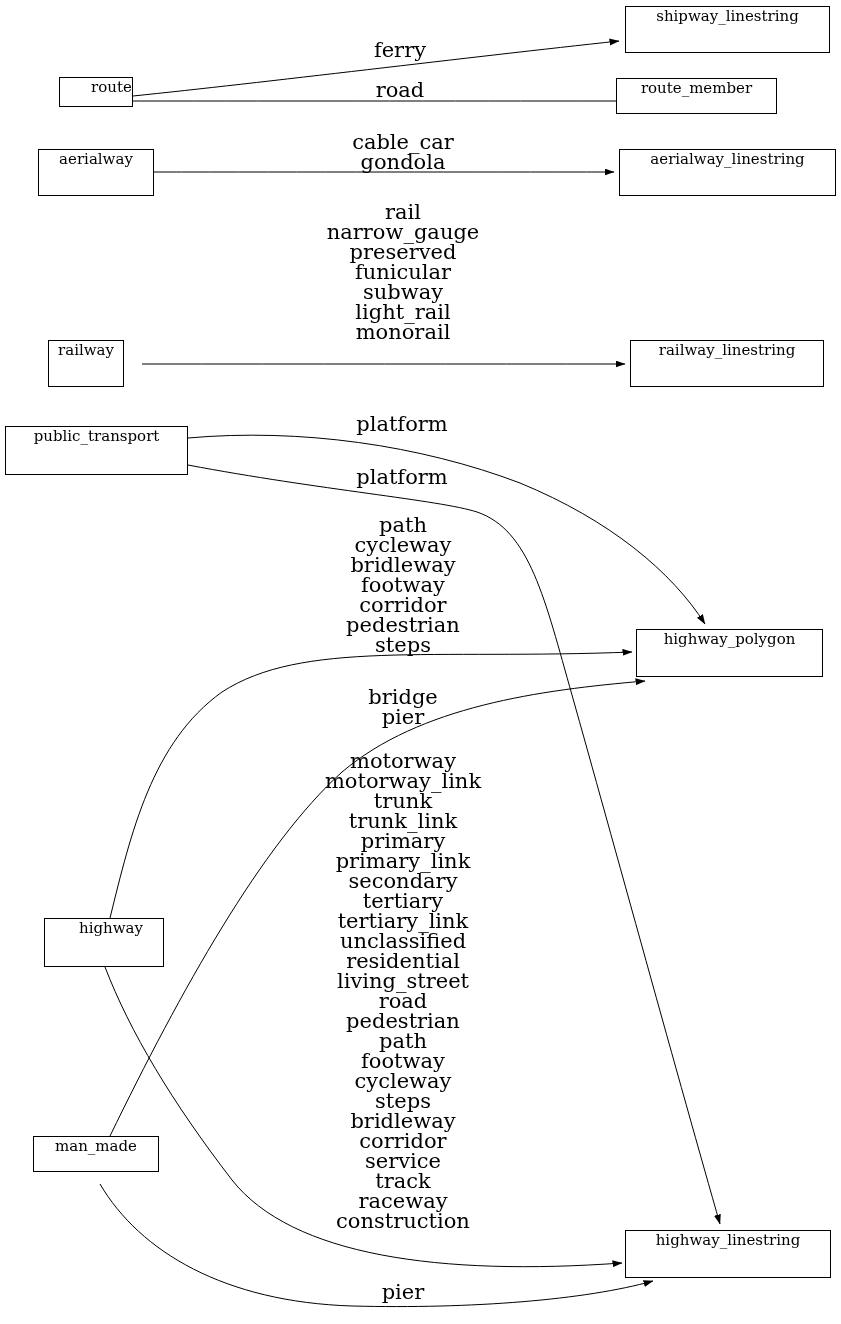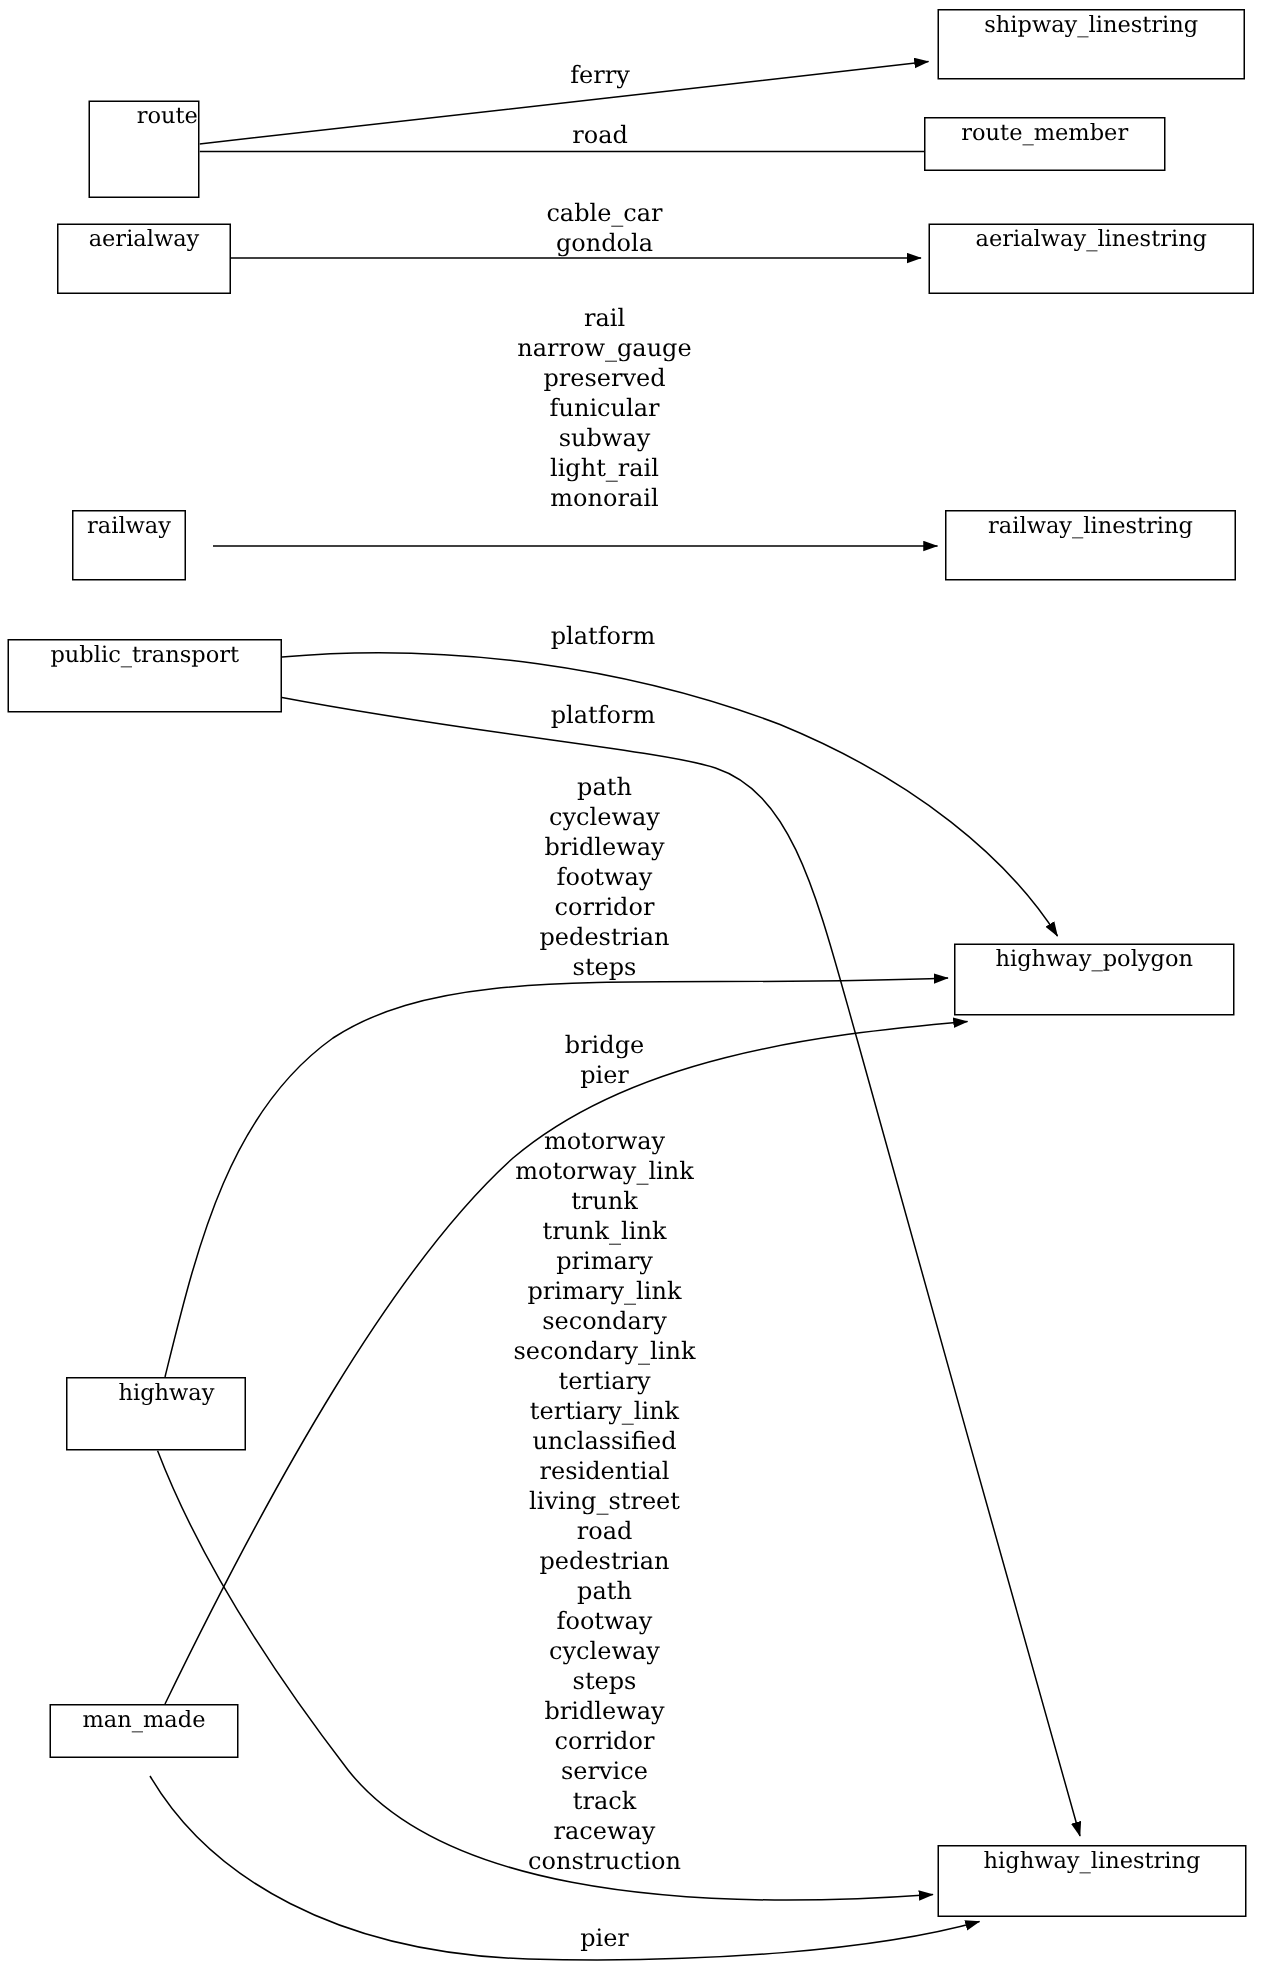--- a/index.html
+++ b/index.html
@@ -31,21 +31,21 @@
     align-items: flex-start;
     justify-content: center;
     font-size: 15px;
     color: #000000;
     white-space: nowrap;
   }
   .edge-label {
     position: absolute;
     width: 320px;
     text-align: center;
-    font-size: 16px;
+    font-size: 21px;
     line-height: 20px;
     color: #000000;
     pointer-events: none;
   }
   .edge-label div {
     height: 20px;
   }
 </style>
 </head>
 <body>
@@ -64,21 +64,21 @@
         <path d="M 142 364 C 300 364 470 364 625 364" fill="none" stroke="#000000" stroke-width="1" marker-end="url(#arrowhead)"></path>
         <path d="M 188 438 C 300 428 420 445 520 483 C 610 520 672 572 705 624" fill="none" stroke="#000000" stroke-width="1" marker-end="url(#arrowhead)"></path>
         <path d="M 188 465 C 320 490 440 500 477 512 C 530 530 545 600 572 695 C 610 830 682 1092 720 1224" fill="none" stroke="#000000" stroke-width="1" marker-end="url(#arrowhead)"></path>
         <path d="M 110 918 C 131 833 152 742 222 692 C 302 640 430 660 632 652" fill="none" stroke="#000000" stroke-width="1" marker-end="url(#arrowhead)"></path>
         <path d="M 110 1136 C 180 992 262 844 342 772 C 420 706 540 690 645 681" fill="none" stroke="#000000" stroke-width="1" marker-end="url(#arrowhead)"></path>
         <path d="M 105 967 C 130 1032 172 1102 232 1180 C 292 1256 440 1276 622 1263" fill="none" stroke="#000000" stroke-width="1" marker-end="url(#arrowhead)"></path>
         <path d="M 100 1184 C 140 1252 225 1302 352 1306 C 472 1309 585 1300 653 1281" fill="none" stroke="#000000" stroke-width="1" marker-end="url(#arrowhead)"></path>
       </g>
   </svg>
   <div id="nodes-layer">
-      <div class="node" style="left: 59px; top: 67px; width: 74px; height: 65px; padding-left: 31px;">
+      <div class="node" style="left: 59px; top: 77px; width: 74px; height: 30px; padding-left: 31px;">
         <span>route</span>
       </div>
       <div class="node" style="left: 38px; top: 149px; width: 116px; height: 47px;">
         <span>aerialway</span>
       </div>
       <div class="node" style="left: 48px; top: 340px; width: 76px; height: 47px;">
         <span>railway</span>
       </div>
       <div class="node" style="left: 5px; top: 426px; width: 183px; height: 49px;">
         <span>public_transport</span>
@@ -148,21 +148,20 @@
         <div>pier</div>
       </div>
       <div class="edge-label" style="left: 243px; top: 751px;">
         <div>motorway</div>
         <div>motorway_link</div>
         <div>trunk</div>
         <div>trunk_link</div>
         <div>primary</div>
         <div>primary_link</div>
         <div>secondary</div>
-        <div>secondary_link</div>
         <div>tertiary</div>
         <div>tertiary_link</div>
         <div>unclassified</div>
         <div>residential</div>
         <div>living_street</div>
         <div>road</div>
         <div>pedestrian</div>
         <div>path</div>
         <div>footway</div>
         <div>cycleway</div>

